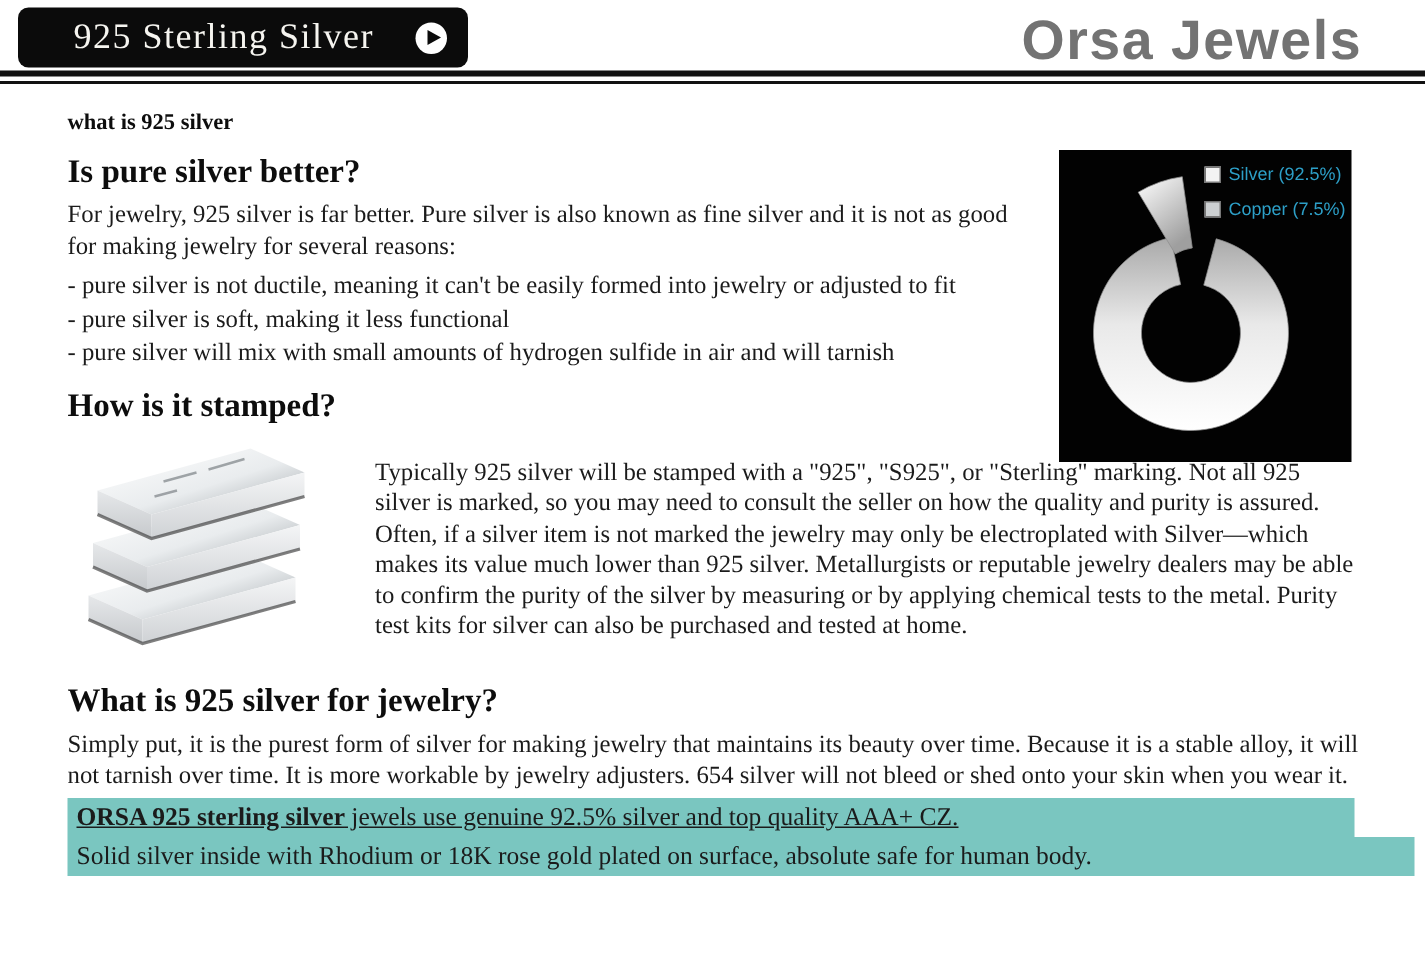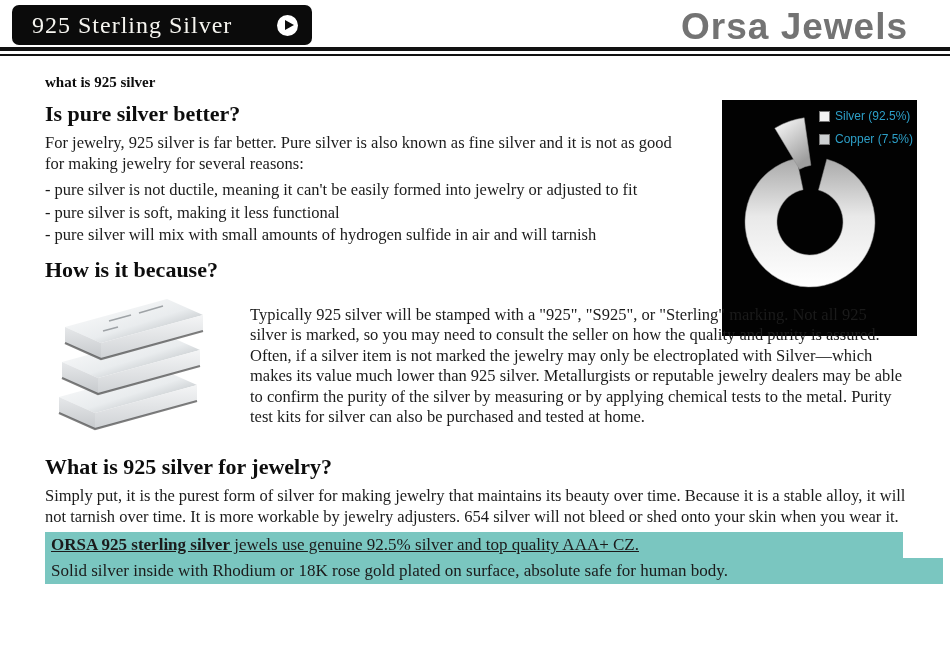--- a/index.html
+++ b/index.html
@@ -7,21 +7,21 @@
     width:950px; height:653px; position:relative; overflow:hidden;
     background:#ffffff; color:#1b1b1b;
     font-family:"Liberation Serif", serif;
   }
   
   .banner {
     position:absolute; top:5px; left:12px; width:300px; height:40px;
     background:#0b0b0b; border-radius:7px; display:flex; align-items:center;
     z-index:3;
   }
-  .banner-label { color:#f6f5f0; font-size:24px; padding-left:20px; letter-spacing:1px; }
+  .banner-label { color:#f6f5f0; font-size:24px; padding-left:37px; letter-spacing:1px; }
   .play { margin-left:auto; margin-right:14px; width:21px; height:21px; background:#ffffff; border-radius:50%; position:relative; }
   .play-tri {
     position:absolute; left:8px; top:5px; width:0; height:0;
     border-left:9px solid #0b0b0b; border-top:5.5px solid transparent; border-bottom:5.5px solid transparent;
   }
   .brand {
     position:absolute; top:6px; right:42px; z-index:3;
     font-family:"Liberation Sans", sans-serif; font-weight:bold;
     font-size:37px; letter-spacing:1px; color:#737373; white-space:nowrap;
   }
@@ -44,21 +44,21 @@
 
   
   .hl { margin-top:3px; font-size:17px; }
   .hl-line { line-height:26px; padding-left:6px; box-sizing:border-box; }
   .hl-line1 { width:858px;text-decoration:underline; }
   .hl-line2 { width:898px; }
   .hl b { font-weight:bold; }
 
   
   .chart-box {
-    position:absolute; left:722px; top:100px; width:195px; height:236px;
+    position:absolute; left:706px; top:100px; width:195px; height:208px;
     background:#020202; z-index:2;
   }
   .legend { position:absolute; top:9px; left:97px; }
   .legend-row { display:flex; align-items:center; margin-bottom:9px; }
   .legend-swatch { width:9px; height:9px; margin-right:5px; border:1px solid #777; }
   .sw-silver { background:#f3f3f3; }
   .sw-copper { background:#cdd0d2; }
   .legend-label {
     font-family:"Liberation Sans", sans-serif; font-size:12px; color:#2d9fc7; white-space:nowrap;
   }
@@ -114,21 +114,21 @@
   <div class="h h-first">what is 925 silver</div>
 
   <div class="h">Is pure silver better?</div>
   <p class="para narrow">For jewelry, 925 silver is far better. Pure silver is also known as fine silver and it is not as good for making jewelry for several reasons:</p>
   <div class="bullets">
     <div>- pure silver is not ductile, meaning it can't be easily formed into jewelry or adjusted to fit</div>
     <div>- pure silver is soft, making it less functional</div>
     <div>- pure silver will mix with small amounts of hydrogen sulfide in air and will tarnish</div>
   </div>
 
-  <div class="h">How is it because?</div>
+  <div class="h">How is it stamped?</div>
   <div class="stamped-row">
     <div class="bars-fig">
       <svg width="195" height="148" viewBox="0 0 195 148" aria-hidden="true">
         <defs>
           <linearGradient id="gTop" x1="0" y1="0" x2="1" y2="1">
             <stop offset="0" stop-color="#ffffff"></stop>
             <stop offset="0.55" stop-color="#e9ecee"></stop>
             <stop offset="1" stop-color="#9ea4a8"></stop>
           </linearGradient>
           <linearGradient id="gFront" x1="0" y1="0" x2="0" y2="1">

